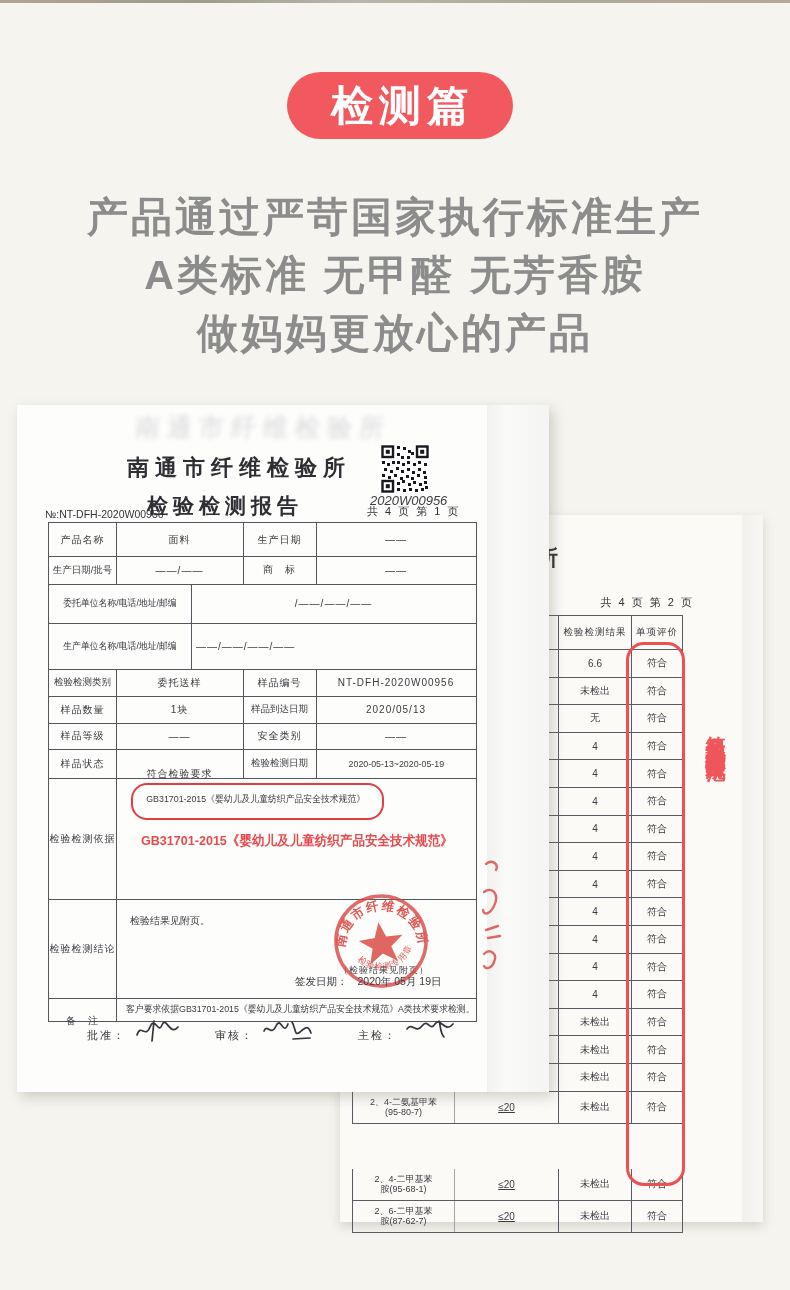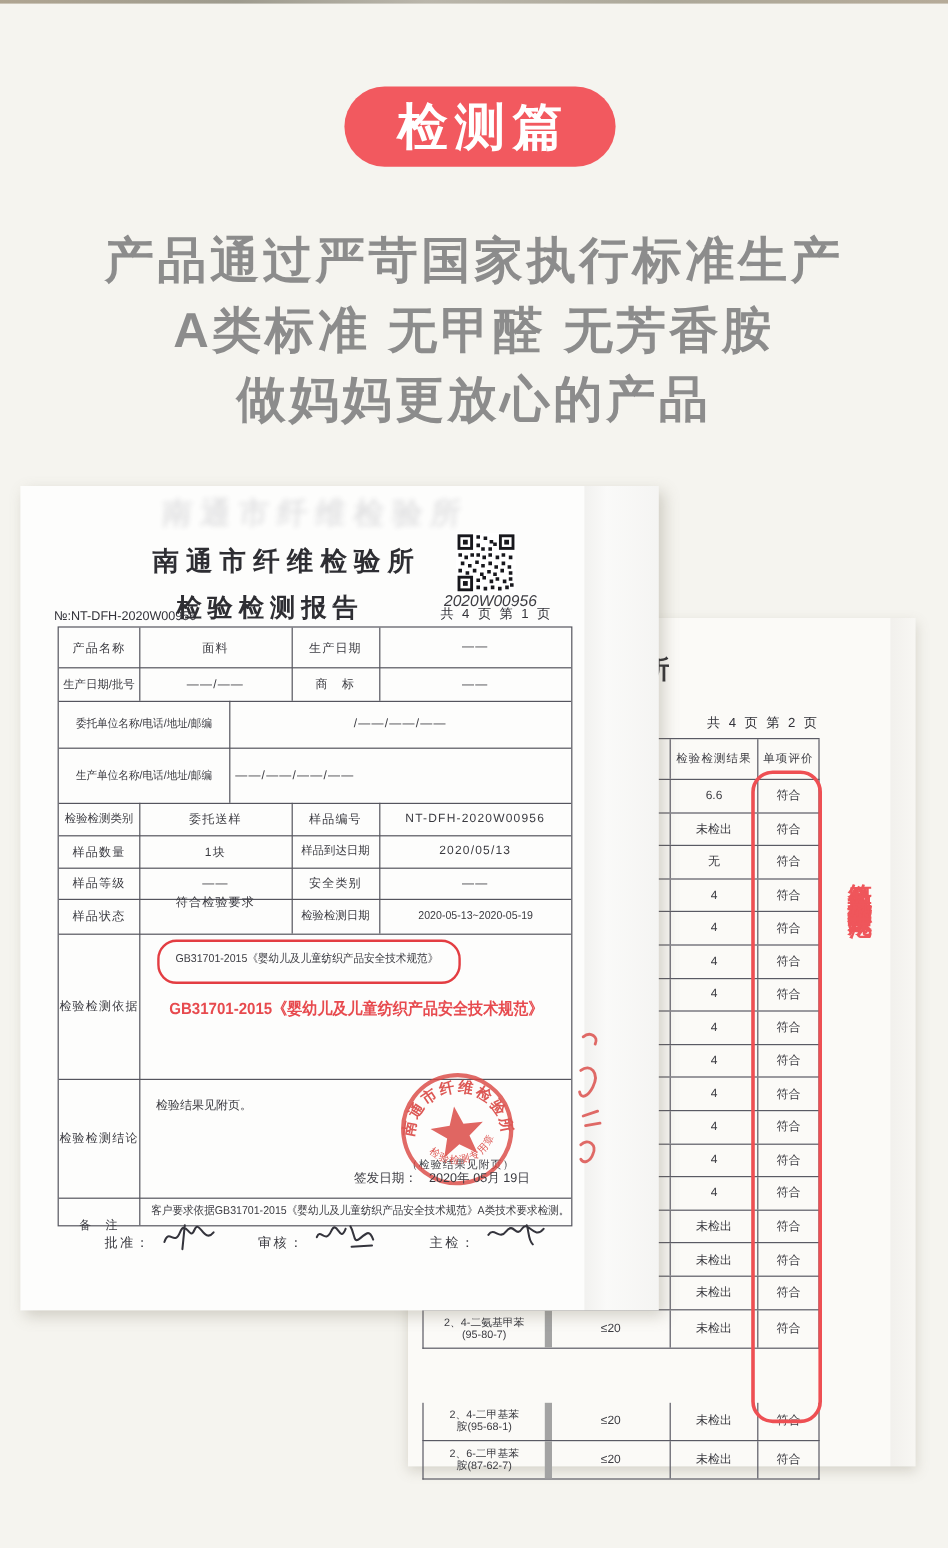--- a/index.html
+++ b/index.html
@@ -45,26 +45,26 @@
   .basis-note{position:absolute;left:92px;top:309px;width:335px;font-size:13.5px;font-weight:bold;color:#e74a4e;
     white-space:nowrap;transform:scaleX(.93);transform-origin:left center;}
   .stamp{position:absolute;left:282px;top:368px;transform:rotate(-8deg);opacity:.88;}
   .stamp-caption{position:absolute;left:290px;top:441px;font-size:9px;color:#3b3b41;letter-spacing:1px;}
   .issue{position:absolute;left:246px;top:452px;font-size:10.5px;color:#3b3b41;display:flex;gap:10px;white-space:nowrap;}
   .sig{position:absolute;top:620px;display:flex;align-items:center;font-size:11px;color:#3a3a40;letter-spacing:2px;}
   .sig svg{margin-left:6px;margin-top:-8px;}
   .edge-stamp{position:absolute;left:462px;top:452px;}
   
   .p2-org{position:absolute;left:11px;top:28px;font-size:21.5px;font-weight:600;letter-spacing:5px;color:#2f2f34;white-space:nowrap;}
-  .p2-pageno{position:absolute;left:238px;top:80px;width:116px;text-align:center;font-size:11px;letter-spacing:2px;color:#33333a;white-space:nowrap;}
+  .p2-pageno{position:absolute;left:238px;top:80px;width:116px;text-align:right;font-size:11px;letter-spacing:2px;color:#33333a;white-space:nowrap;}
   .p2-table{position:absolute;left:12px;top:100px;width:331px;border-top:1px solid #5a5a64;}
   .t2-row{position:relative;display:flex;border-bottom:1px solid #5a5a64;border-left:1px solid #5a5a64;border-right:1px solid #5a5a64;}
   .t2-cell{display:flex;align-items:center;justify-content:center;font-size:10px;color:#3b3b41;box-sizing:border-box;}
   .t2-item{width:101px;flex-direction:column;font-size:9px;line-height:10.5px;letter-spacing:0;}
-  .t2-limit{width:104px;border-left:6px solid #a3a3a3;}
+  .t2-limit{width:104px;border-left:1px solid #a3a3a3;text-decoration:underline;}
   .t2-result{width:73px;border-left:1px solid #5a5a64;}
   .t2-eval{width:53px;border-left:1px solid #5a5a64;flex:1;}
   .t2-hcell{font-size:9.5px;letter-spacing:1px;}
   .red-col-box{position:absolute;left:286px;top:127px;width:53px;height:538px;border:3px solid #ee4f53;border-radius:18px;}
   .side-note{position:absolute;left:363px;top:205px;height:380px;writing-mode:vertical-rl;text-orientation:upright;
     font-size:20px;font-weight:bold;letter-spacing:1.5px;color:#ef565b;}
 </style>
 </head>
 <body>
 
@@ -303,21 +303,21 @@
       <div class="c" style="left:67px;top:173px;width:127px;height:27px">1块</div>
       <div class="c sm" style="left:194px;top:173px;width:73px;height:27px">样品到达日期</div>
       <div class="c" style="left:267px;top:173px;width:160px;height:27px">2020/05/13</div>
 
       <div class="c" style="left:0;top:200px;width:67px;height:26px">样品等级</div>
       <div class="c" style="left:67px;top:200px;width:127px;height:26px">——</div>
       <div class="c" style="left:194px;top:200px;width:73px;height:26px">安全类别</div>
       <div class="c" style="left:267px;top:200px;width:160px;height:26px">——</div>
 
       <div class="c" style="left:0;top:226px;width:67px;height:29px">样品状态</div>
-      <div class="c" style="left:67px;top:214px;width:127px;height:29px">符合检验要求</div>
+      <div class="c" style="left:67px;top:236px;width:127px;height:29px">符合检验要求</div>
       <div class="c sm" style="left:194px;top:226px;width:73px;height:29px">检验检测日期</div>
       <div class="c sm" style="left:267px;top:226px;width:160px;height:29px">
           <span class="squeeze">2020-05-13~2020-05-19</span>
         </div>
 
       <div class="c" style="left:0;top:255px;width:67px;height:121px">检验检测依据</div>
       <div class="red-frame"></div>
       <div class="c sm" style="left:84px;top:262px;width:245px;height:29px">
           <span class="squeeze">GB31701-2015《婴幼儿及儿童纺织产品安全技术规范》</span>
         </div>

